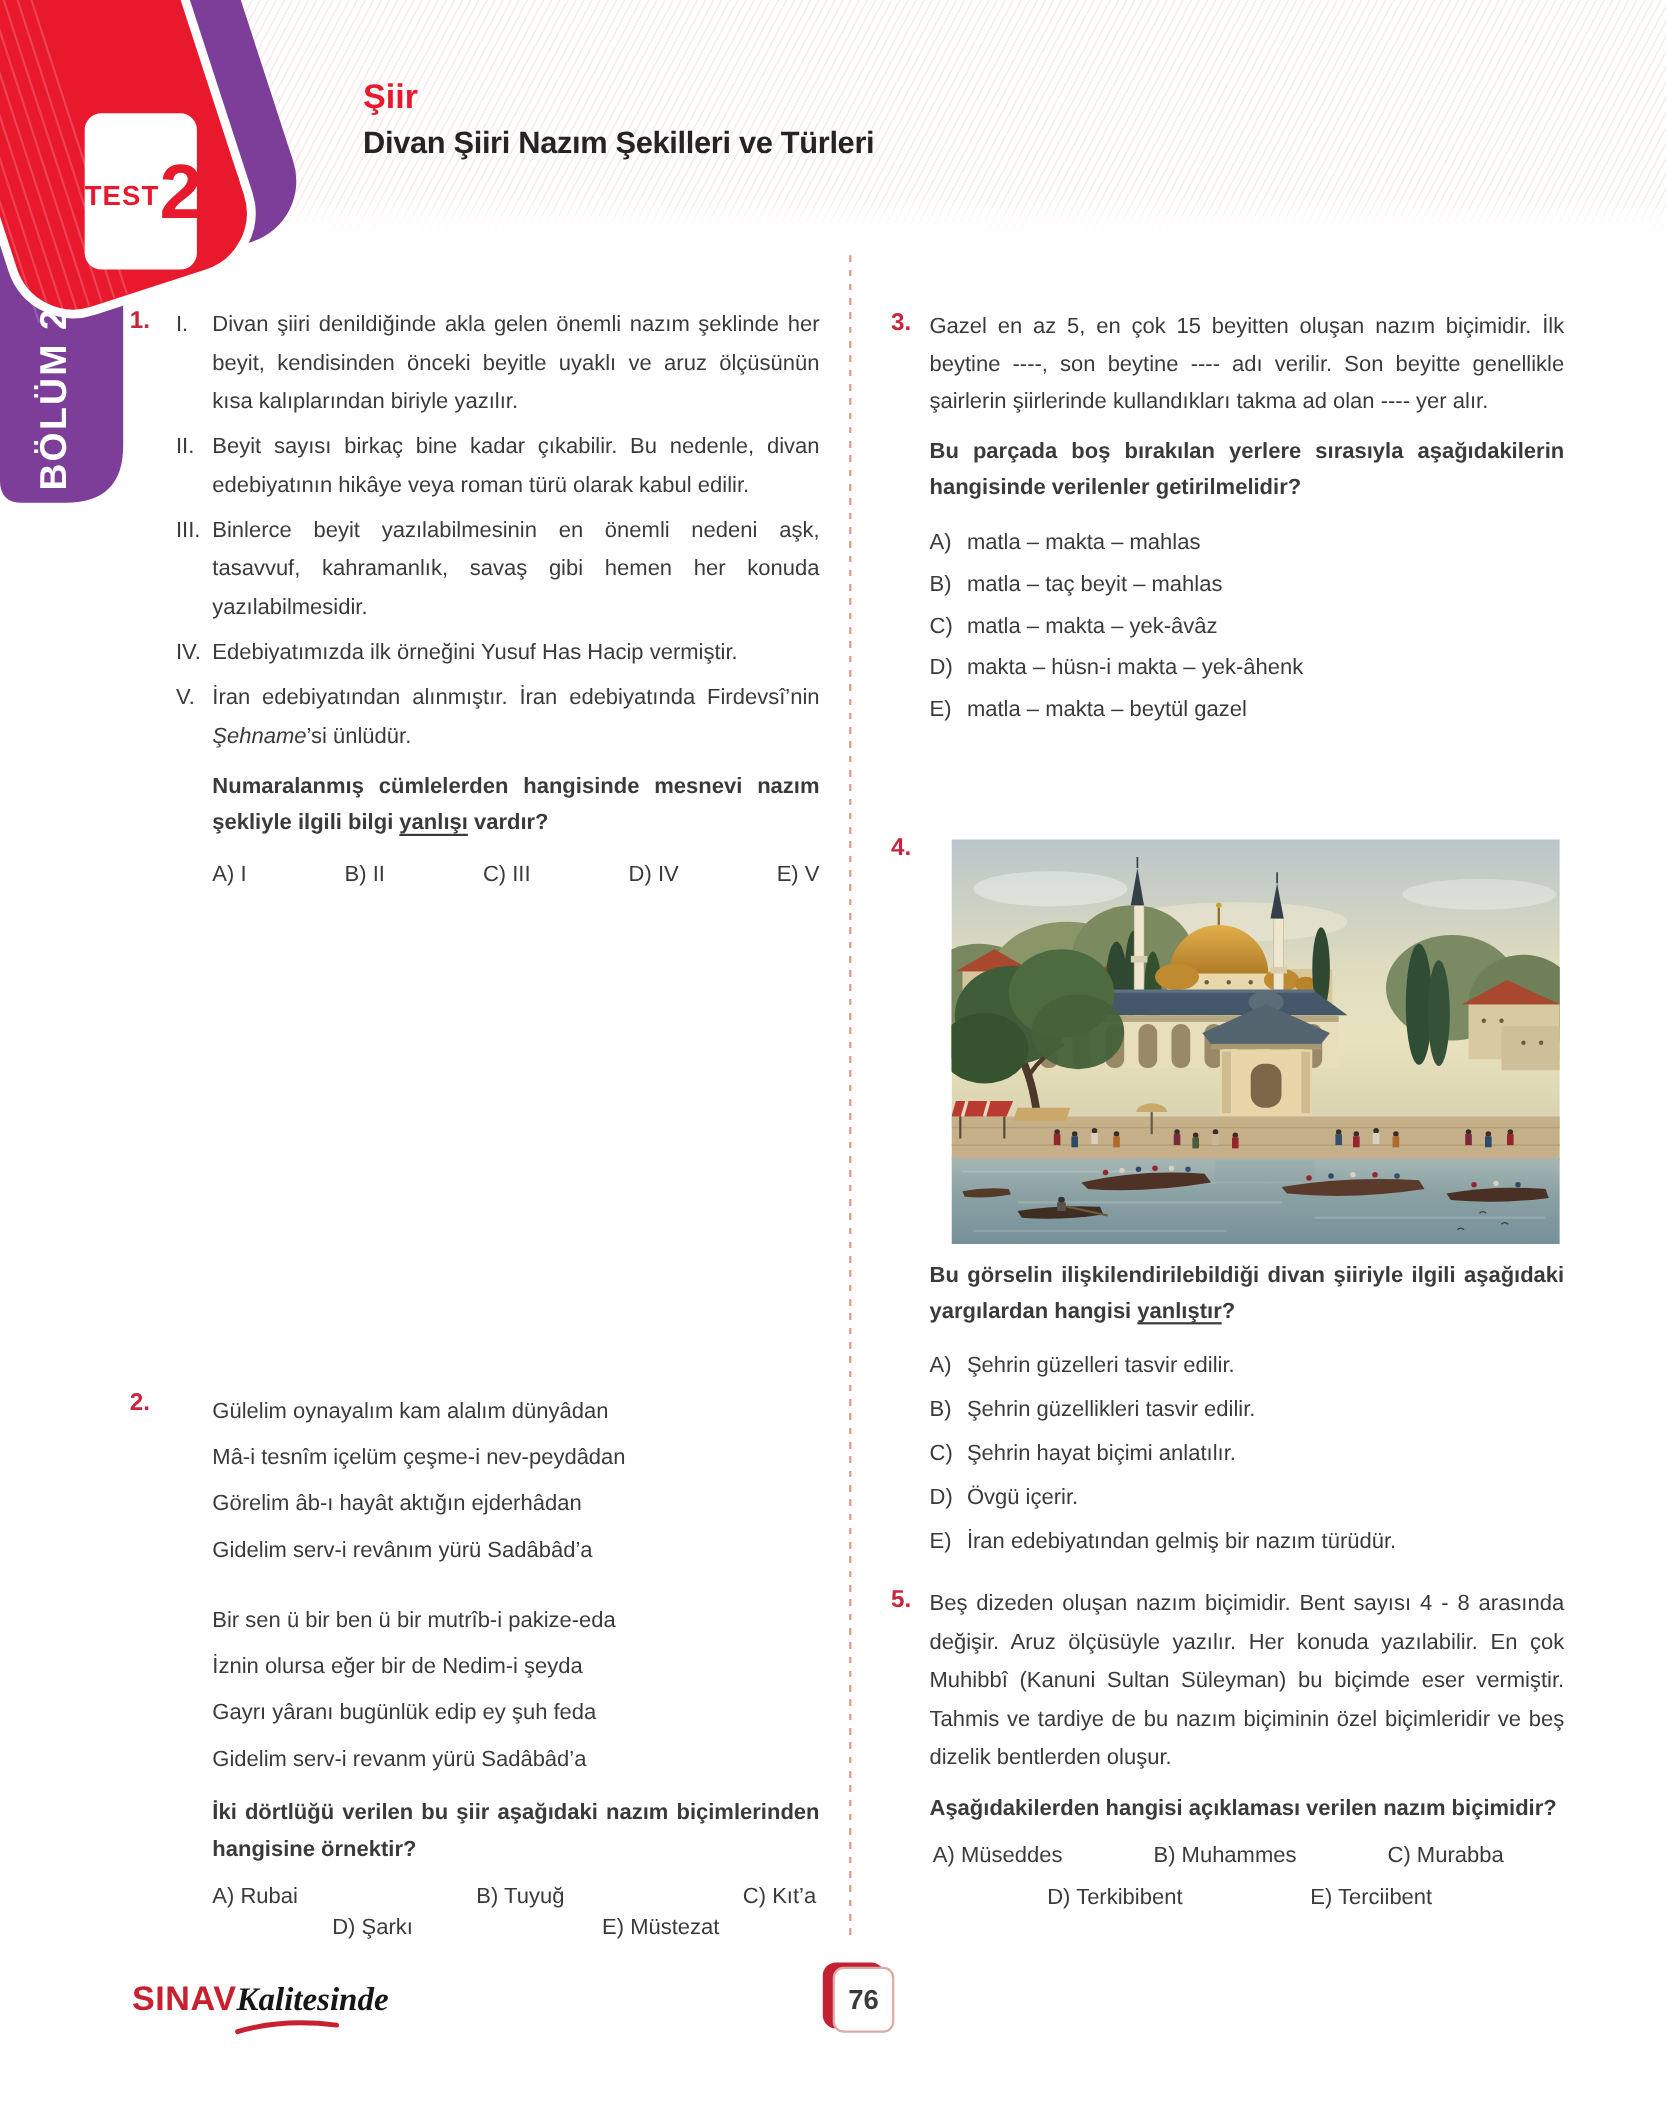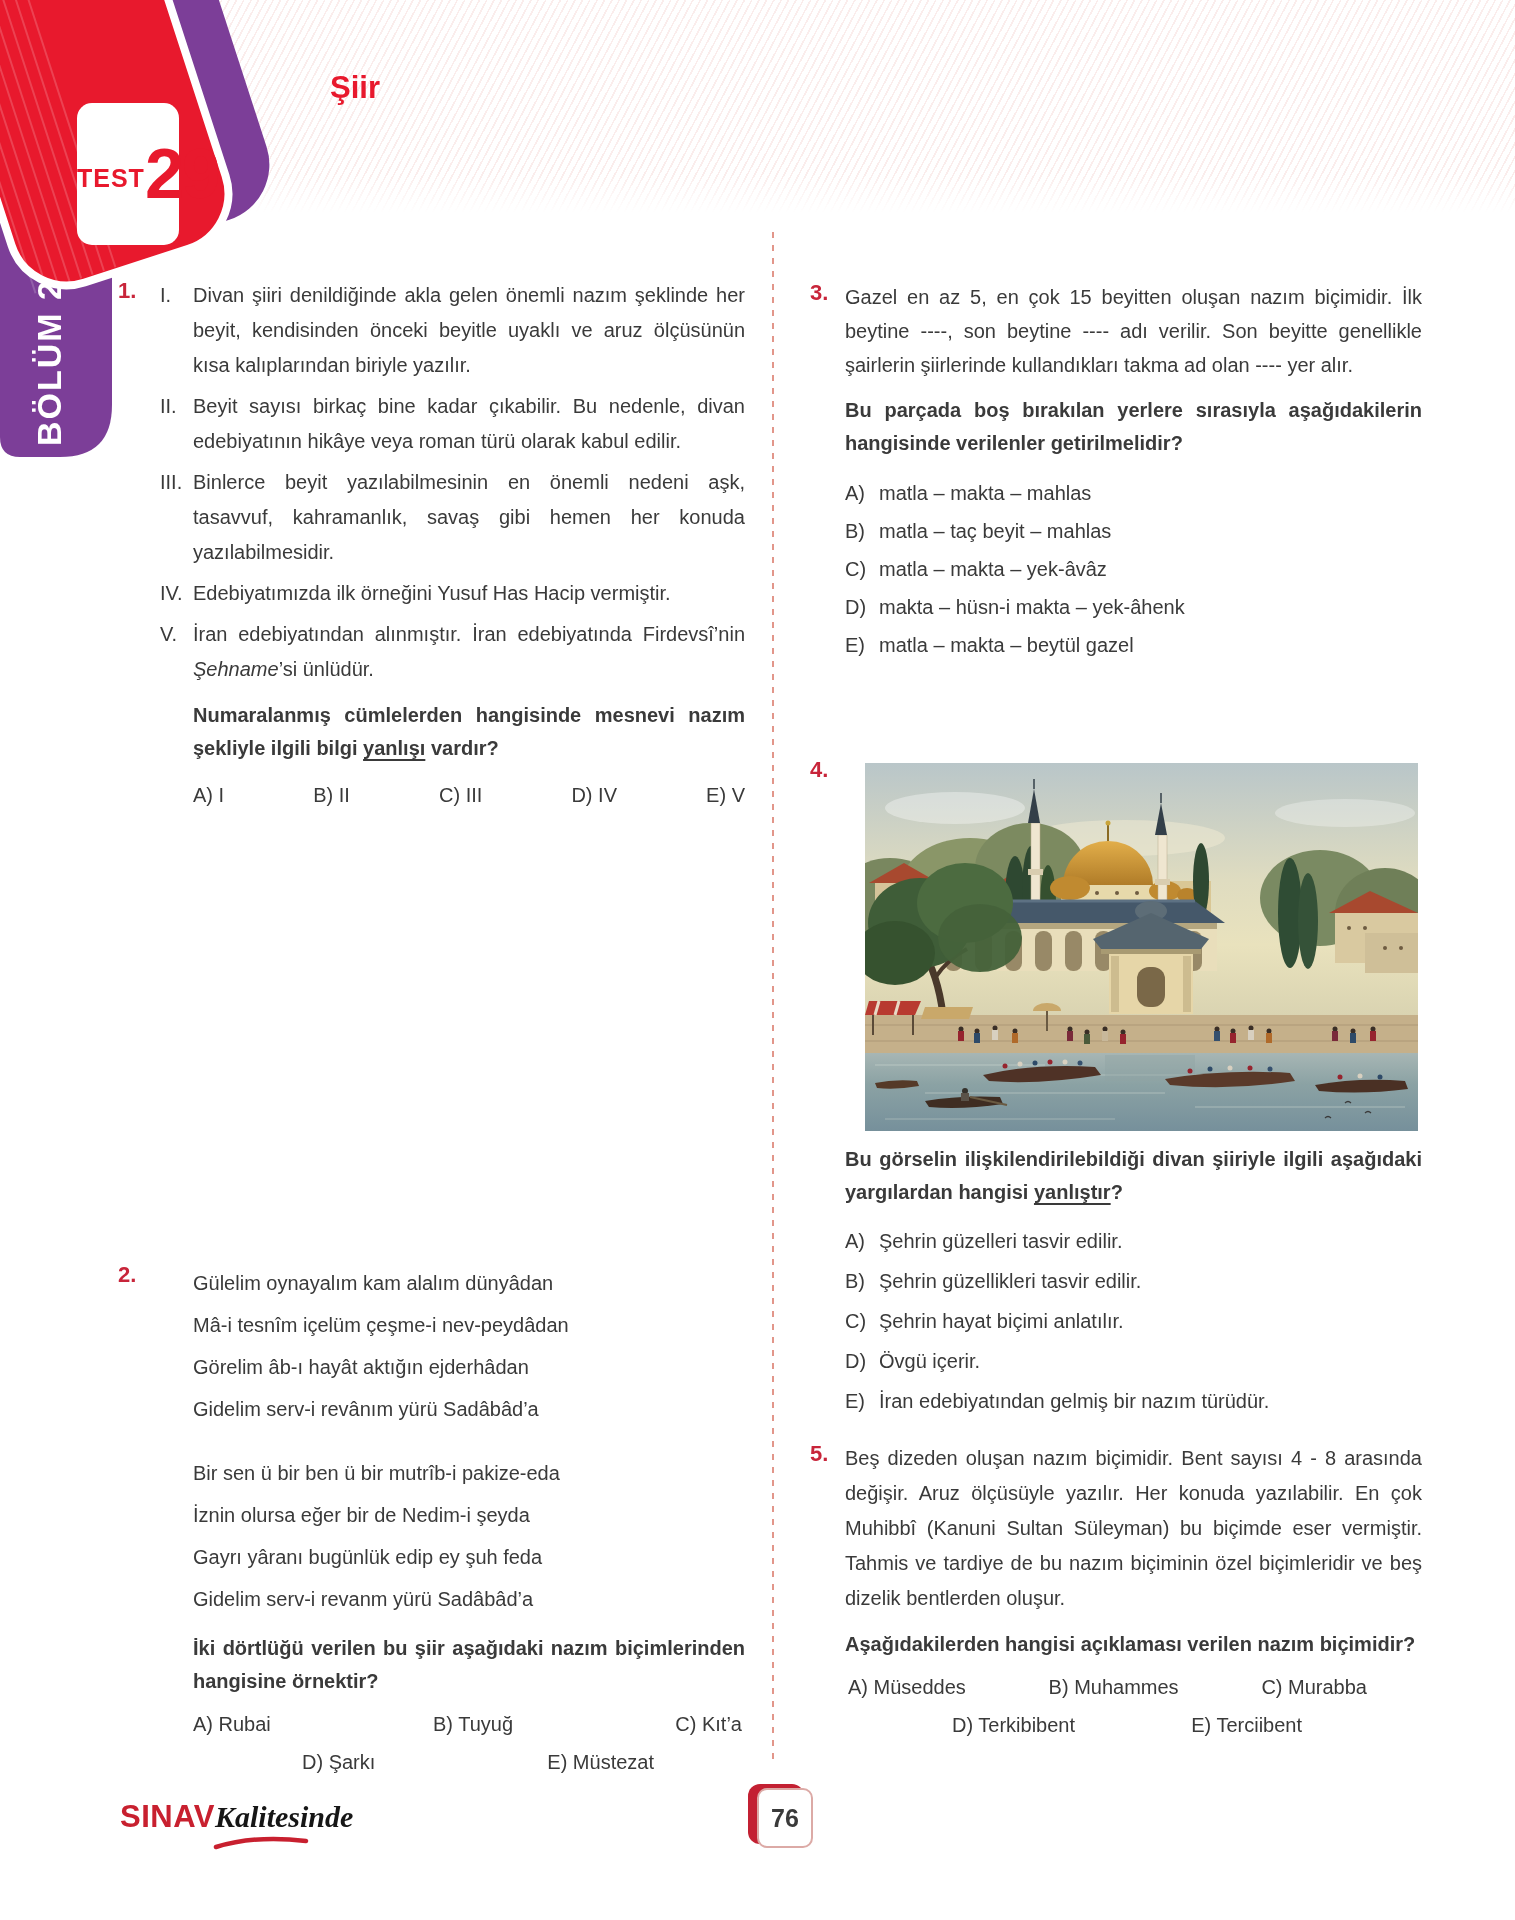--- a/index.html
+++ b/index.html
@@ -43,21 +43,21 @@
   .item .txt{flex:1;text-align:justify;}
   .ital{font-style:italic;}
 
   .stem{font-size:20px;font-weight:700;line-height:33px;text-align:justify;margin:12px 0 0 33px;}
   .stem-r{margin-left:0;}
   .u{text-decoration:underline;text-decoration-thickness:2px;text-underline-offset:4px;}
 
   .optrow{display:flex;justify-content:space-between;font-size:20px;line-height:24px;}
   .optrow-q1{margin:18px 0 0 33px;width:552px;}
   .optrow-q2a{margin:14px 0 0 33px;width:549px;}
-  .optrow-q2b{margin:14px 0 0 142px;width:352px;}
+  .optrow-q2b{margin:4px 0 0 142px;width:352px;}
   .optrow-q5a{margin:14px 0 0 3px;width:519px;}
   .optrow-q5b{margin:14px 0 0 107px;width:350px;}
 
   .optlist{margin-top:14px;}
   .opt{display:flex;font-size:20px;line-height:38px;}
   .opt-q4{line-height:40px;}
   .opt .letter{width:34px;flex:none;}
 
   .para{font-size:20px;line-height:34px;text-align:justify;}
   .para-q5{line-height:35px;}
@@ -113,20 +113,21 @@
 
   <div class="test-badge">
     <div class="t1">TEST</div>
     <div class="t2">29</div>
   </div>
 
   <div class="section-banner">BÖLÜM 2</div>
 
   <div class="titles">
     <div class="subject">Şiir</div>
+    <div class="main-title">Divan Şiiri Nazım Şekilleri ve Türleri</div>
   </div>
 
   <div class="divider"></div>
 
   <section class="q q-left" style="top:278px;">
     <div class="qnum">1.</div>
     <div class="qc-left">
       <div class="item">
         <span class="lab">I.</span>
         <span class="txt">Divan şiiri denildiğinde akla gelen önemli nazım şeklinde her beyit, kendisinden önceki beyitle uyaklı ve aruz ölçüsünün kısa kalıplarından biriyle yazılır.</span>

